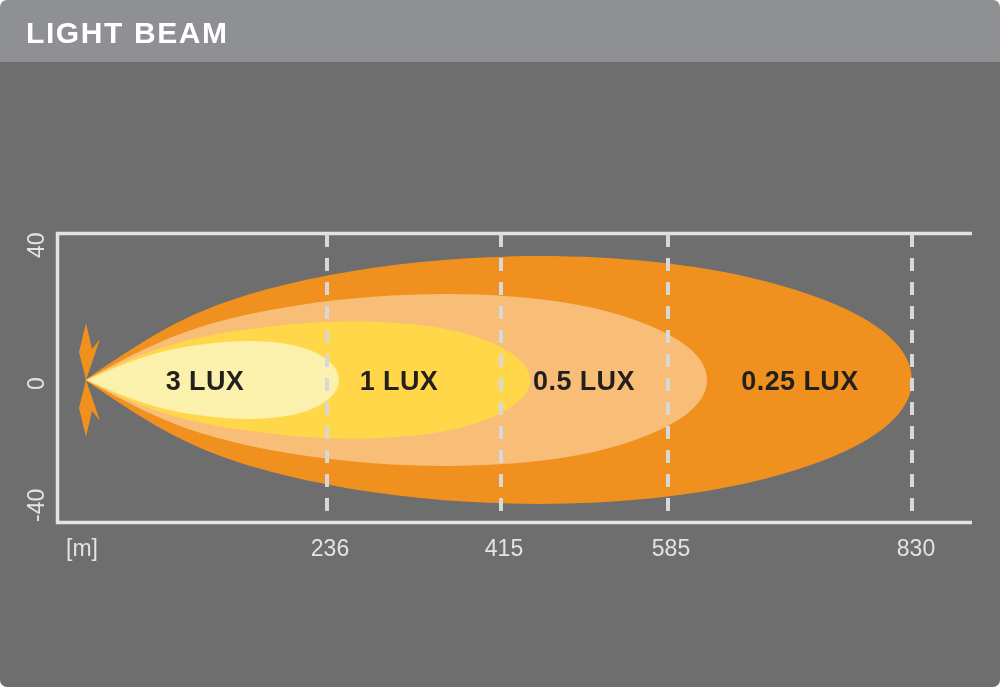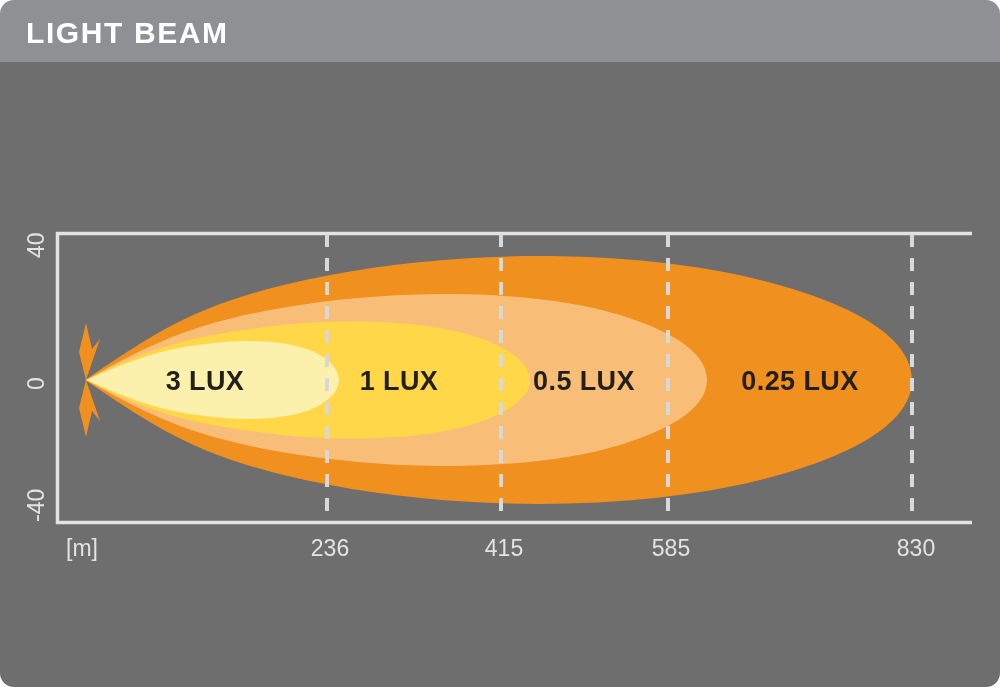--- a/index.html
+++ b/index.html
@@ -17,21 +17,21 @@
     height: 687px;
     overflow: hidden;
     background: #ffffff;
   }
   .panel {
     position: absolute;
     left: 0;
     top: 0;
     width: 1000px;
     height: 687px;
-    border-radius: 14px;
+    border-radius: 7px;
     overflow: hidden;
   }
   .header-bar {
     position: absolute;
     left: 0;
     top: 0;
     width: 1000px;
     height: 62px;
     background: #8f9093;
   }

